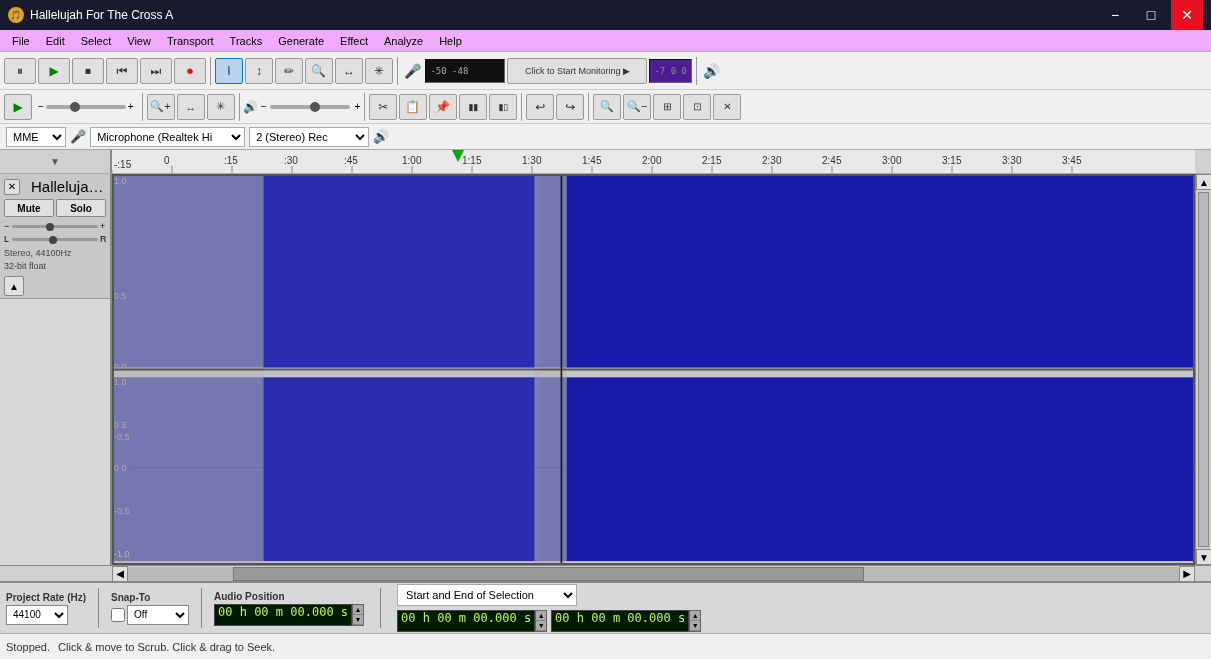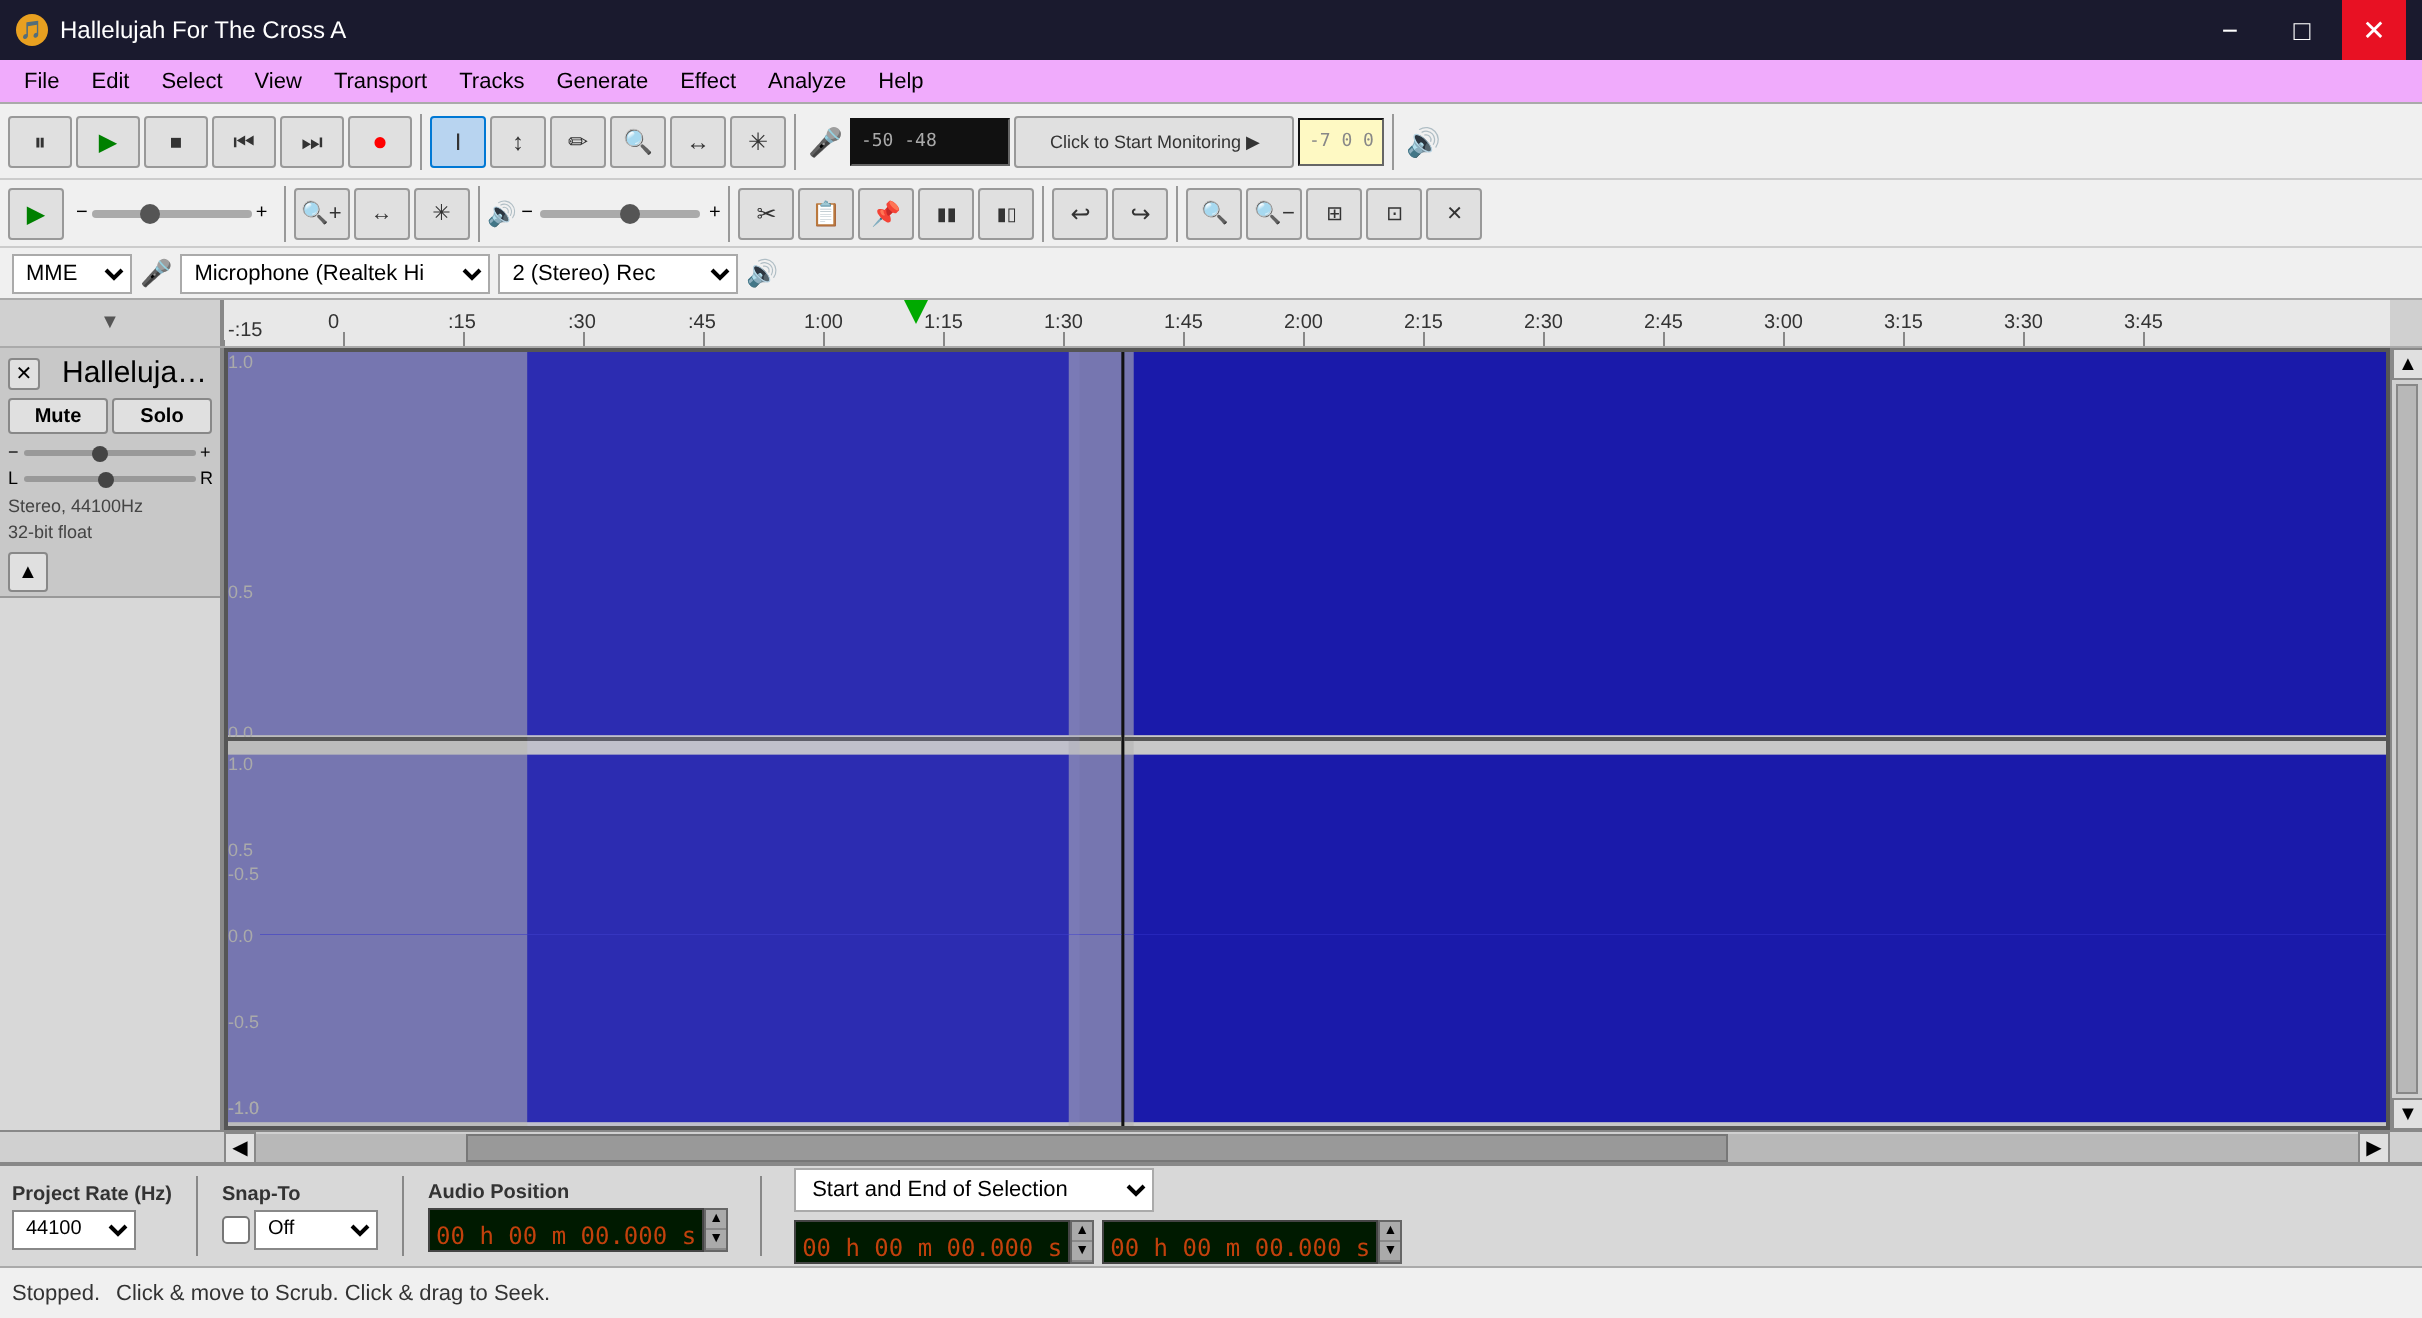--- a/index.html
+++ b/index.html
@@ -271,28 +271,28 @@
     }
     .bottom-select {
       height: 20px;
       font-size: 10px;
       border: 1px solid #888;
       background: white;
       padding: 0 2px;
     }
     .time-input {
       background: #001a00;
-      color: #c2410c;
+      color: #bef264;
       font-family: monospace;
       font-size: 11px;
       border: 1px solid #444;
       height: 22px;
       padding: 0 3px;
       display: flex;
-      align-items: flex-end;
+      align-items: flex-start;
     }
     .time-spin {
       width: 12px;
       background: #888;
       border: 1px solid #666;
       display: flex;
       flex-direction: column;
       cursor: pointer;
     }
     .time-spin-up, .time-spin-down {
@@ -372,21 +372,21 @@
     <button class="tool-btn">↔</button>
     <button class="tool-btn">✳</button>
 
     <div class="toolbar-sep-v"></div>
 
     <span style="font-size:14px; margin:0 2px;">🎤</span>
     <div style="display:flex; align-items:center; background:#111; border:1px inset #666; padding:1px 4px; height:24px; min-width:80px;">
       <span style="color:#aaa; font-size:9px; font-family:monospace;">-50  -48</span>
     </div>
     <button class="tool-btn" style="font-size:9px; width:140px; white-space:nowrap;">Click to Start Monitoring ▶</button>
-    <div style="display:flex; align-items:center; background:#fef9c3; border:1px inset #666; padding:1px 4px; height:24px; min-width:40px;">
+    <div style="display:flex; align-items:center; background:#4c1d95; border:1px inset #666; padding:1px 4px; height:24px; min-width:40px;">
       <span style="color:#888; font-size:9px; font-family:monospace;">-7 0 0</span>
     </div>
 
     <div class="toolbar-sep-v"></div>
 
     <span style="font-size:14px; margin:0 2px;">🔊</span>
   </div>
 
   <div class="toolbar-row" style="background:#f0f0f0; height:34px; border-bottom:1px solid #ccc;">
 

